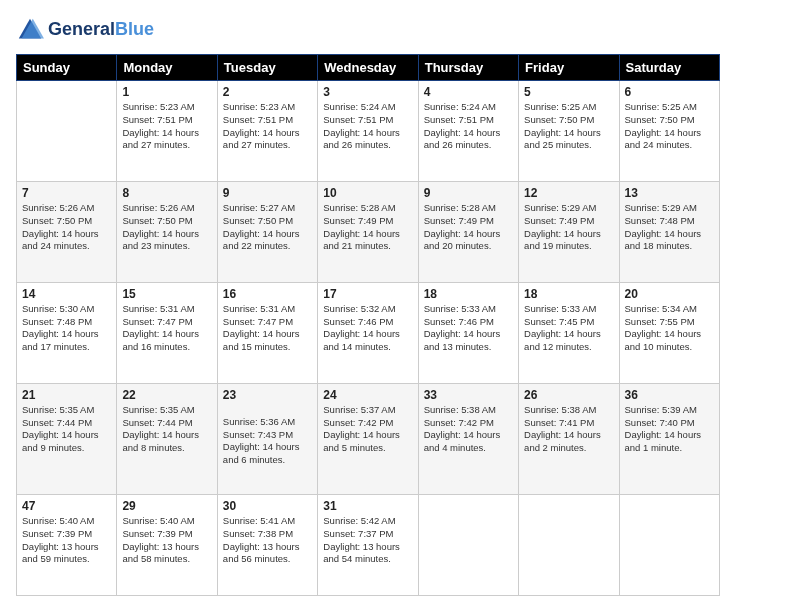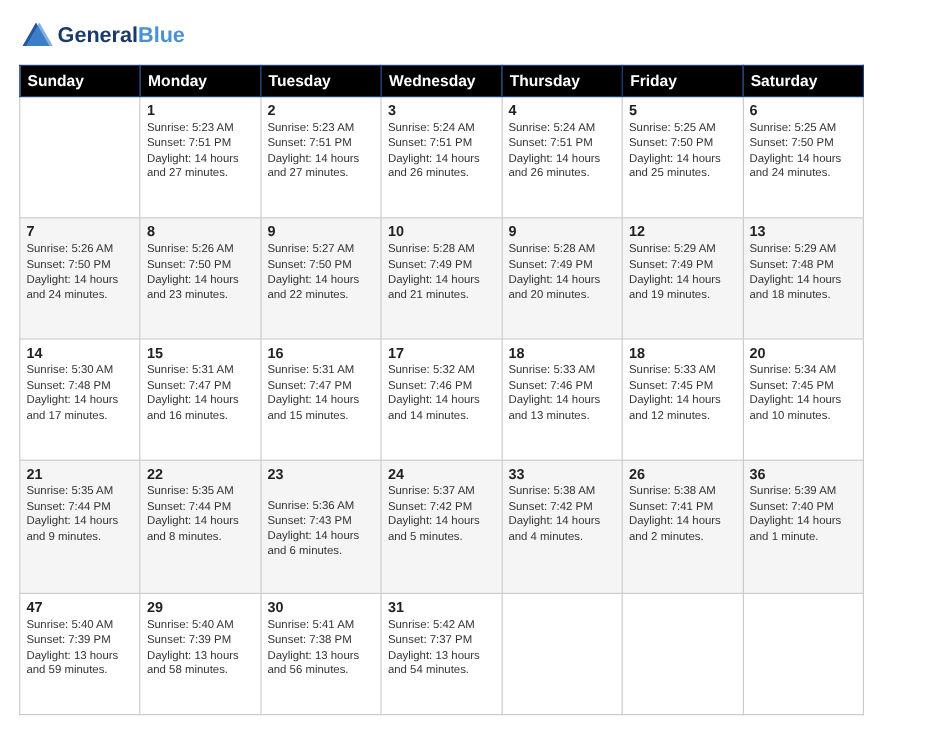--- a/index.html
+++ b/index.html
@@ -269,21 +269,21 @@
           <td>
             <span class="day-number">18</span>
             <div class="day-info" style="white-space: pre-line;">Sunrise: 5:33 AM
 Sunset: 7:45 PM
 Daylight: 14 hours
 and 12 minutes.</div>
           </td>
           <td>
             <span class="day-number">20</span>
             <div class="day-info" style="white-space: pre-line;">Sunrise: 5:34 AM
-Sunset: 7:45 PM
+Sunset: 7:55 PM
 Daylight: 14 hours
 and 10 minutes.</div>
           </td>
         </tr>
         <tr>
           <td>
             <span class="day-number">21</span>
             <div class="day-info" style="white-space: pre-line;">Sunrise: 5:35 AM
 Sunset: 7:44 PM
 Daylight: 14 hours

